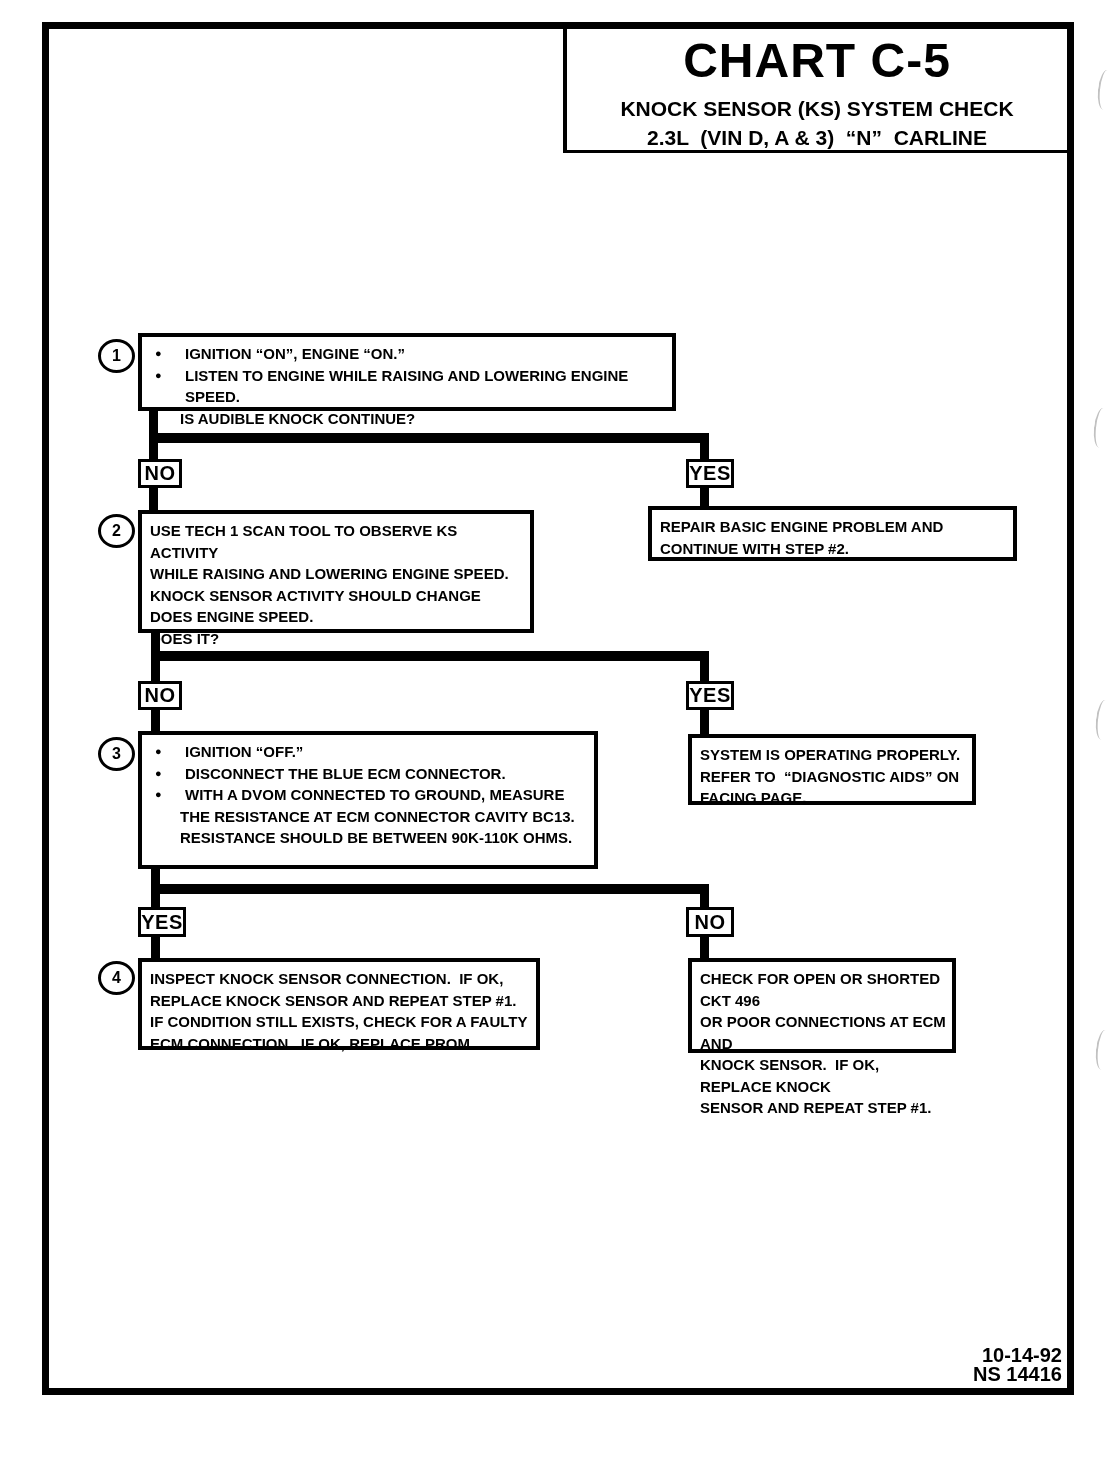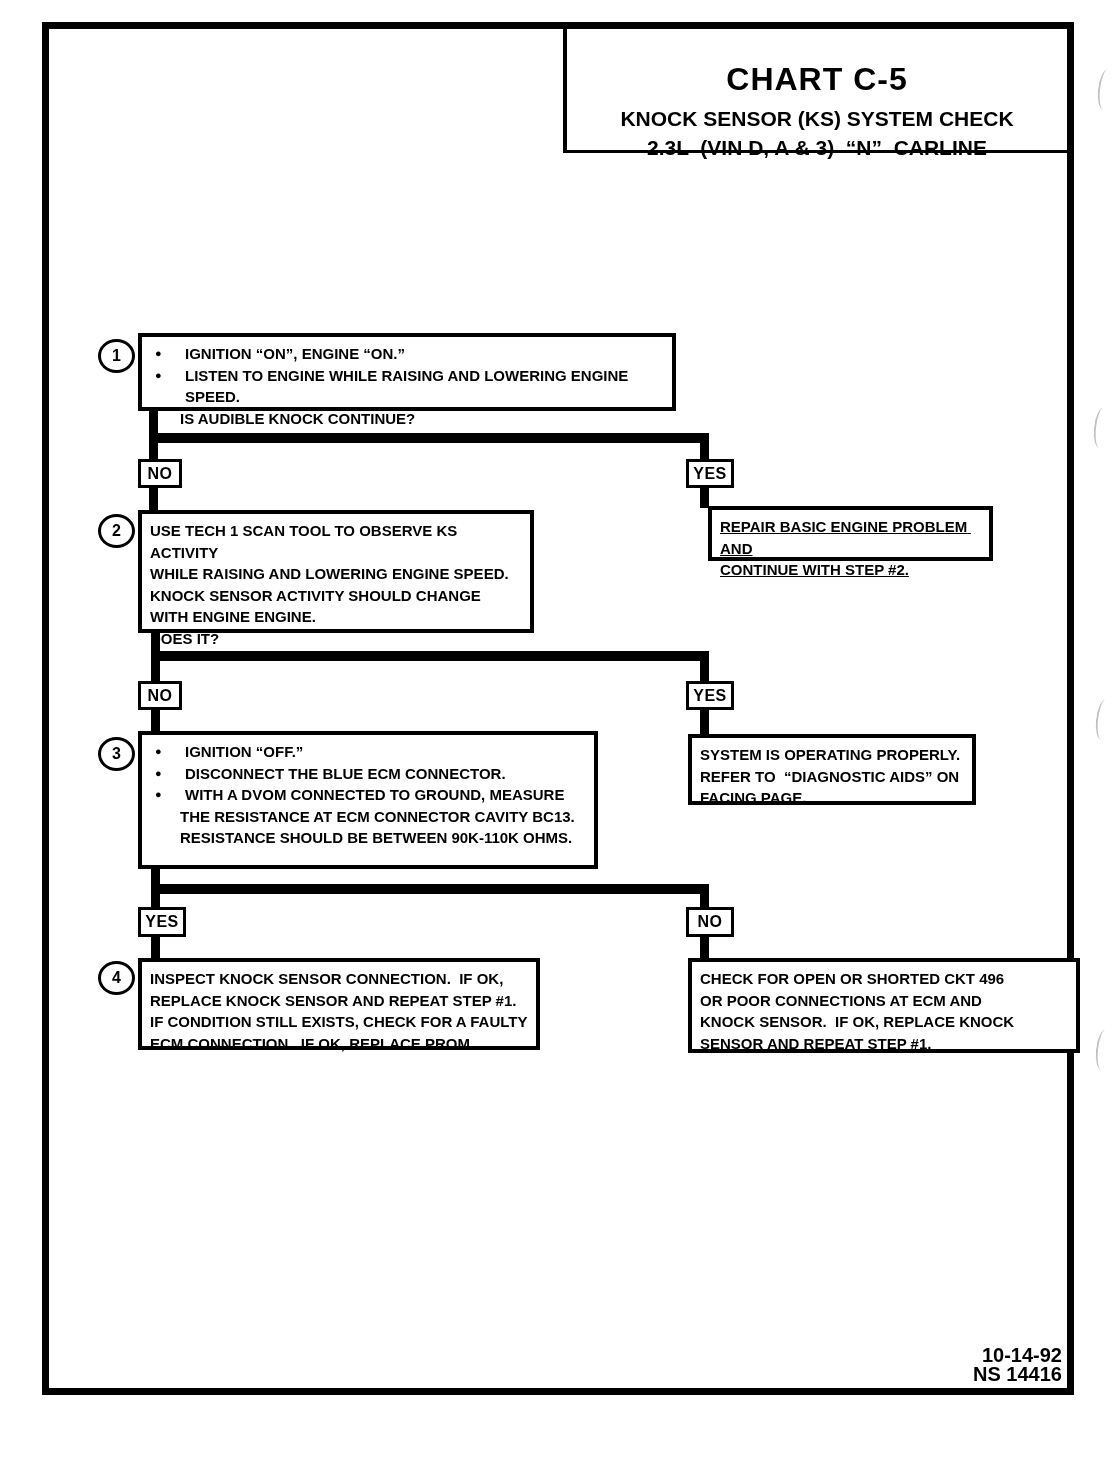--- a/index.html
+++ b/index.html
@@ -11,42 +11,42 @@
     position:absolute;left:42px;top:22px;width:1032px;height:1373px;
     border:7px solid #000;box-sizing:border-box;
   }
   
   .title-box{
     position:absolute;left:563px;top:22px;width:511px;height:131px;
     box-sizing:border-box;background:#fff;text-align:center;
     border-top:7px solid #000;border-right:7px solid #000;
     border-left:4px solid #000;border-bottom:3px solid #000;
   }
-  .title-main{font-size:32px;font-weight:bold;margin-top:32px;letter-spacing:1px;white-space:pre-wrap;}
+  .title-main{font-size:48px;font-weight:bold;margin-top:4px;letter-spacing:1px;white-space:pre-wrap;}
   .title-sub{font-size:21px;font-weight:bold;line-height:29px;letter-spacing:0;white-space:pre-wrap;}
   .title-sub.first{margin-top:6px;}
   
   .node{
     position:absolute;border:4px solid #000;box-sizing:border-box;background:#fff;
   }
   .node-text{
     font-weight:bold;font-size:15px;line-height:21.5px;padding:6px 4px 4px 8px;
   }
   .tline{display:flex;}
   .marker{flex:none;width:30px;padding-left:5px;font-size:11px;}
   .hang .tline:not(.bulleted){padding-left:30px;}
   .ttext{white-space:pre-wrap;}
   .step-circle{
     position:absolute;width:37px;height:34px;border:3px solid #000;border-radius:50%;
     box-sizing:border-box;display:flex;align-items:center;justify-content:center;
     font-weight:bold;font-size:16px;background:#fff;
   }
   .tag{
     position:absolute;border:3px solid #000;box-sizing:border-box;background:#fff;
-    font-weight:bold;font-size:16px;display:flex;align-items:center;justify-content:center;
+    font-weight:bold;font-size:20px;display:flex;align-items:center;justify-content:center;
     letter-spacing:0.5px;
   }
   .cline{position:absolute;background:#000;}
   .footer{
     position:absolute;right:58px;top:1346px;text-align:right;
     font-weight:bold;font-size:20px;line-height:19px;
   }
   .artifact{
     position:absolute;width:13px;height:40px;
     border-left:2px solid #777;border-radius:50%;
@@ -113,21 +113,21 @@
         <div class="tline">
           <span class="ttext">USE TECH 1 SCAN TOOL TO OBSERVE KS ACTIVITY</span>
         </div>
         <div class="tline">
           <span class="ttext">WHILE RAISING AND LOWERING ENGINE SPEED.</span>
         </div>
         <div class="tline">
           <span class="ttext">KNOCK SENSOR ACTIVITY SHOULD CHANGE</span>
         </div>
         <div class="tline">
-          <span class="ttext">WITH ENGINE ENGINE.</span>
+          <span class="ttext">DOES ENGINE SPEED.</span>
         </div>
         <div class="tline">
           <span class="ttext">DOES IT?</span>
         </div>
       </div>
   </div>
 
   <div class="node" style="left:138px;top:731px;width:460px;height:138px;">
     <div class="node-text hang">
         <div class="tline bulleted">
@@ -161,21 +161,21 @@
         </div>
         <div class="tline">
           <span class="ttext">IF CONDITION STILL EXISTS, CHECK FOR A FAULTY</span>
         </div>
         <div class="tline">
           <span class="ttext">ECM CONNECTION.  IF OK, REPLACE PROM.</span>
         </div>
       </div>
   </div>
 
-  <div class="node" style="left:708px;top:506px;width:285px;height:55px;text-decoration:underline;">
+  <div class="node" style="left:648px;top:506px;width:369px;height:55px;">
     <div class="node-text">
         <div class="tline">
           <span class="ttext">REPAIR BASIC ENGINE PROBLEM AND</span>
         </div>
         <div class="tline">
           <span class="ttext">CONTINUE WITH STEP #2.</span>
         </div>
       </div>
   </div>
 
@@ -186,21 +186,21 @@
         </div>
         <div class="tline">
           <span class="ttext">REFER TO  “DIAGNOSTIC AIDS” ON</span>
         </div>
         <div class="tline">
           <span class="ttext">FACING PAGE.</span>
         </div>
       </div>
   </div>
 
-  <div class="node" style="left:688px;top:958px;width:392px;height:95px;">
+  <div class="node" style="left:688px;top:958px;width:268px;height:95px;">
     <div class="node-text">
         <div class="tline">
           <span class="ttext">CHECK FOR OPEN OR SHORTED CKT 496</span>
         </div>
         <div class="tline">
           <span class="ttext">OR POOR CONNECTIONS AT ECM AND</span>
         </div>
         <div class="tline">
           <span class="ttext">KNOCK SENSOR.  IF OK, REPLACE KNOCK</span>
         </div>

